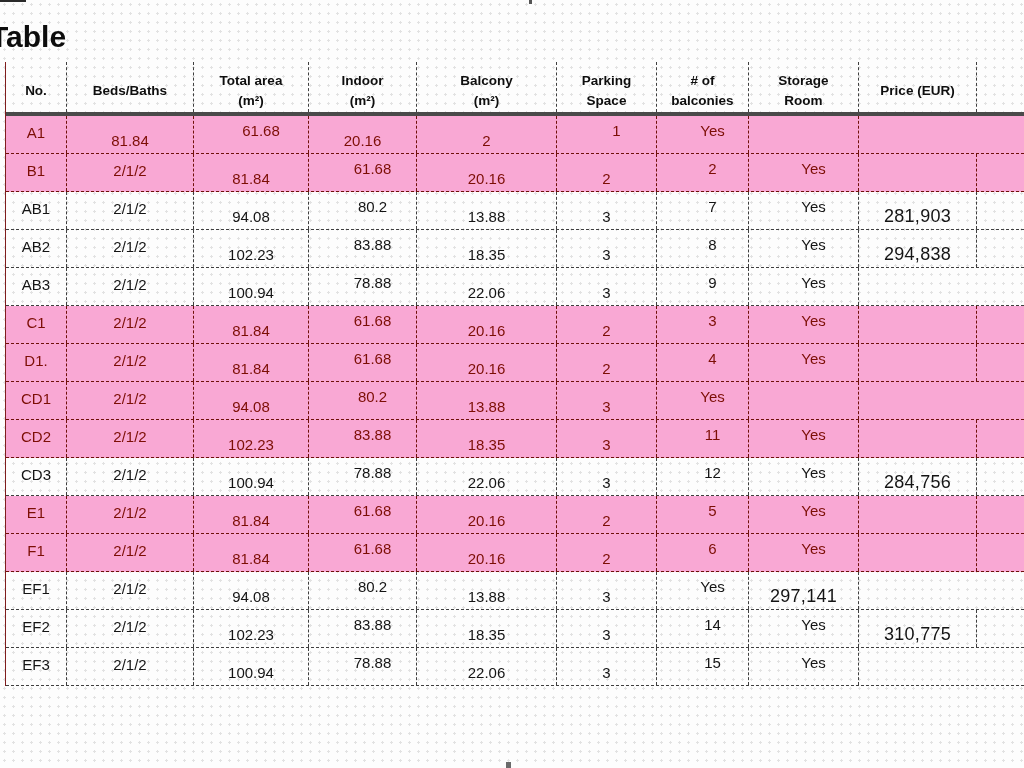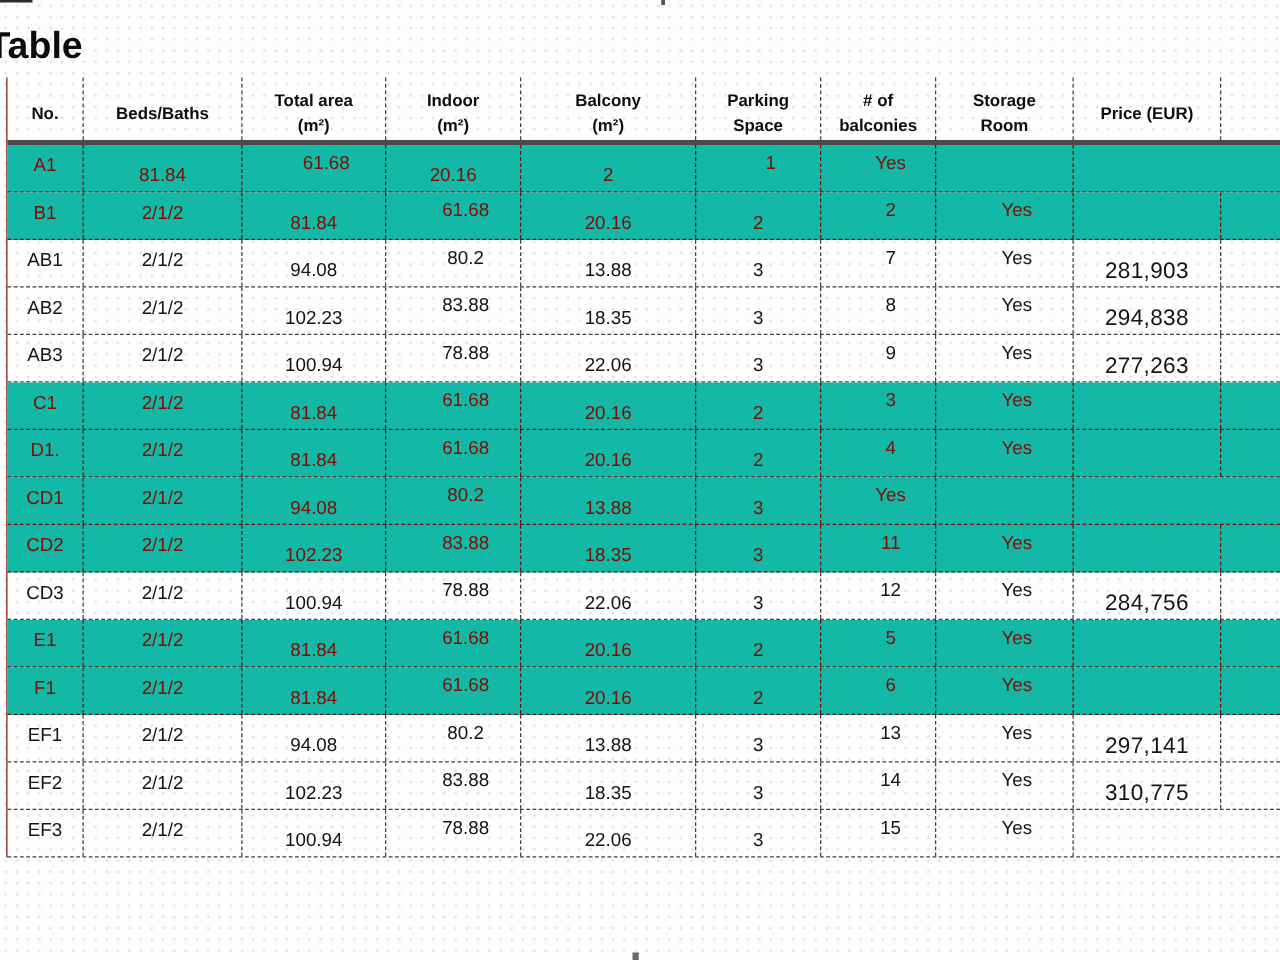--- a/index.html
+++ b/index.html
@@ -30,21 +30,21 @@
     grid-template-columns:60px 127px 115px 108px 140px 100px 92px 110px 118px 1fr;
     height:38px;
     border-bottom:1px dashed #3f3f3f;
     background:transparent;
   }
   .row.header {
     height:54px;
     border-bottom:4px solid #4a4a4a;
   }
   .row.hl {
-    background:#14b8a6;
+    background:#f9a8d4;
     color:#7c0e05;
     border-bottom-color:#701009;
   }
   .row.hl .cell { border-left-color:#701009; }
 
   .cell {
     display:flex; align-items:center; justify-content:center;
     border-left:1px dashed #3f3f3f;
     overflow:hidden;
   }
@@ -260,23 +260,20 @@
           </div>
           <div class="cell col-num-balconies">
             <span class="text">3</span>
           </div>
           <div class="cell col-parking">
             <span class="text">9</span>
           </div>
           <div class="cell col-storage">
             <span class="text">Yes</span>
           </div>
-          <div class="cell col-price">
-            <span class="text">277,263</span>
-          </div>
           <div class="cell col-extra">
             <span class="text"></span>
           </div>
         </div>
         <div class="row body hl">
           <div class="cell col-no">
             <span class="text">C1</span>
           </div>
           <div class="cell col-beds-baths">
             <span class="text">2/1/2</span>
@@ -506,23 +503,20 @@
             <span class="text">94.08</span>
           </div>
           <div class="cell col-indoor">
             <span class="text">80.2</span>
           </div>
           <div class="cell col-balcony">
             <span class="text">13.88</span>
           </div>
           <div class="cell col-num-balconies">
             <span class="text">3</span>
-          </div>
-          <div class="cell col-parking">
-            <span class="text">13</span>
           </div>
           <div class="cell col-storage">
             <span class="text">Yes</span>
           </div>
           <div class="cell col-price">
             <span class="text">297,141</span>
           </div>
           <div class="cell col-extra">
             <span class="text"></span>
           </div>

